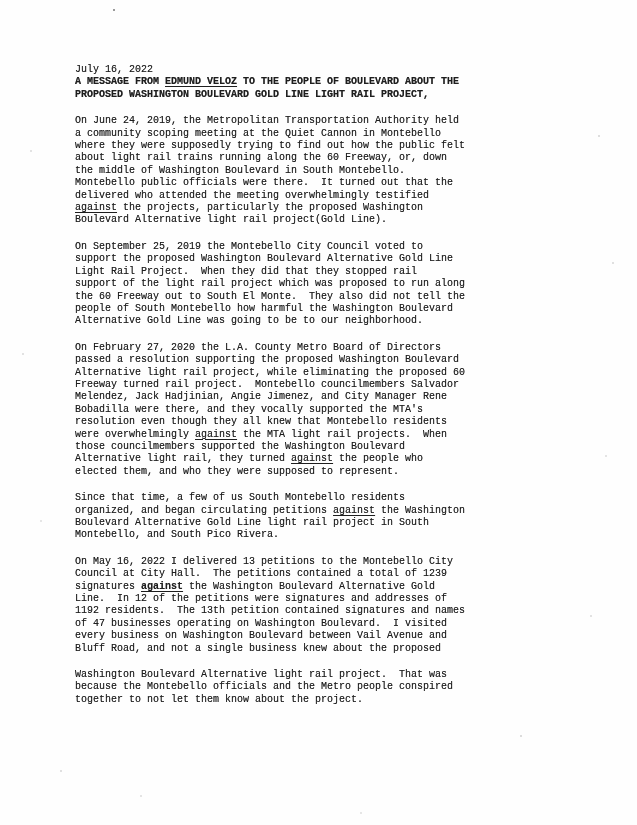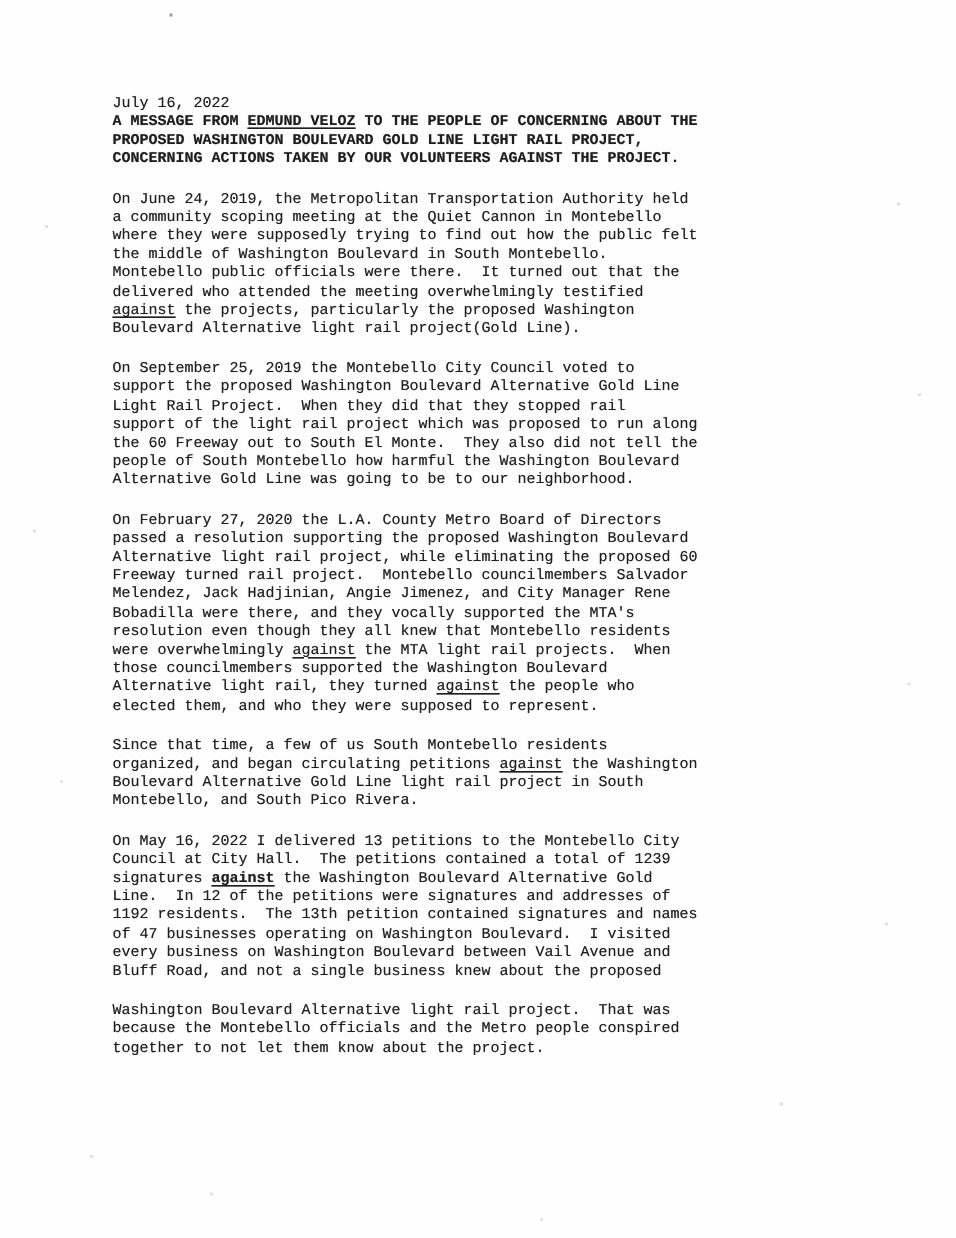--- a/index.html
+++ b/index.html
@@ -67,28 +67,28 @@
 </style>
 </head>
 <body>
 
 <div class="scan-page">
   <div class="speckles"></div>
   <div class="doc">
     <div class="date-line">July 16, 2022</div>
     <div>
         <div class="block bold">
-          <div class="line"><span>A MESSAGE FROM </span><span class="u">EDMUND VELOZ</span><span> TO THE PEOPLE OF CONCERNING ABOUT THE</span></div>
+          <div class="line"><span>A MESSAGE FROM </span><span class="u">EDMUND VELOZ</span><span> TO THE PEOPLE OF BOULEVARD ABOUT THE</span></div>
           <div class="line"><span>PROPOSED WASHINGTON BOULEVARD GOLD LINE LIGHT RAIL PROJECT,</span></div>
-          <div class="line"><span>CONCERNING ACTIONS TAKEN BY OUR VOLUNTEERS AGAINST THE PROJECT.</span></div>
         </div>
         <div class="block">
           <div class="line"><span>On June 24, 2019, the Metropolitan Transportation Authority held</span></div>
           <div class="line"><span>a community scoping meeting at the Quiet Cannon in Montebello</span></div>
           <div class="line"><span>where they were supposedly trying to find out how the public felt</span></div>
+          <div class="line"><span>about light rail trains running along the 60 Freeway, or, down</span></div>
           <div class="line"><span>the middle of Washington Boulevard in South Montebello.</span></div>
           <div class="line"><span>Montebello public officials were there.  It turned out that the</span></div>
           <div class="line"><span>delivered who attended the meeting overwhelmingly testified</span></div>
           <div class="line"><span class="u">against</span><span> the projects, particularly the proposed Washington</span></div>
           <div class="line"><span>Boulevard Alternative light rail project(Gold Line).</span></div>
         </div>
         <div class="block">
           <div class="line"><span>On September 25, 2019 the Montebello City Council voted to</span></div>
           <div class="line"><span>support the proposed Washington Boulevard Alternative Gold Line</span></div>
           <div class="line"><span>Light Rail Project.  When they did that they stopped rail</span></div>

